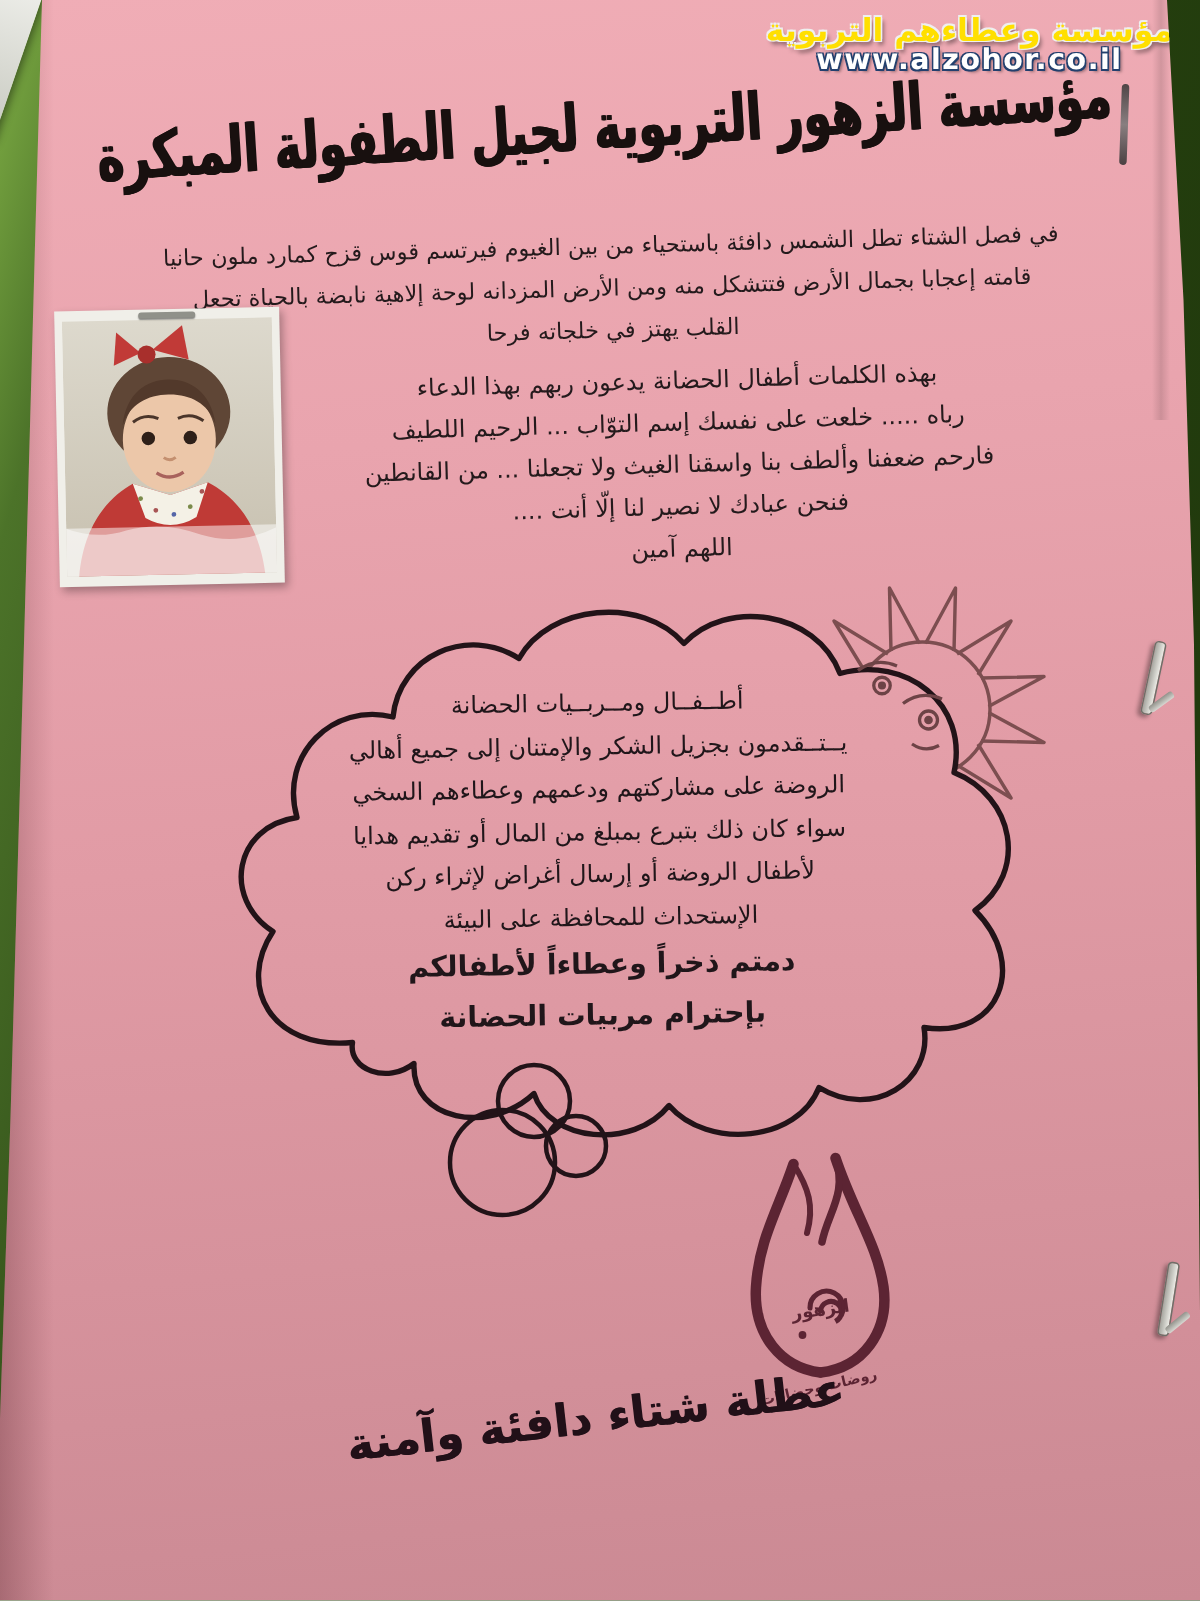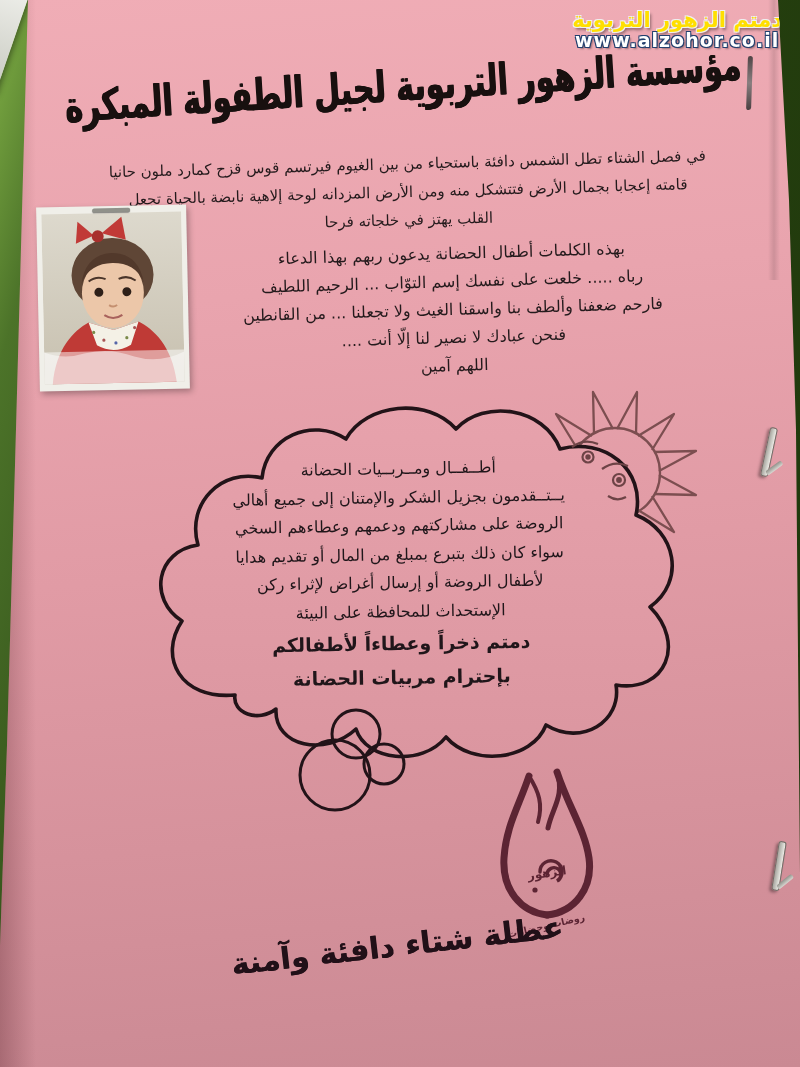--- a/index.html
+++ b/index.html
@@ -84,21 +84,21 @@
 </head>
 <body>
 
 <div class="white-sliver"></div>
 
 <div class="paper">
   <div class="left-shade"></div>
   <div class="crease"></div>
 
   <div class="watermark">
-    <div class="wm-org">دمتم الزهور التربوية</div>
+    <div class="wm-org">مؤسسة وعطاءهم التربوية</div>
     <div class="wm-url">www.alzohor.co.il</div>
   </div>
 
   <div class="staple-top"></div>
 
   <div class="title">مؤسسة الزهور التربوية لجيل الطفولة المبكرة</div>
 
   <div class="intro hand">
     <div class="line">في فصل الشتاء تطل الشمس دافئة باستحياء من بين الغيوم فيرتسم قوس قزح كمارد ملون حانيا</div>
     <div class="line">قامته إعجابا بجمال الأرض فتتشكل منه ومن الأرض المزدانه لوحة إلاهية نابضة بالحياة تجعل</div>

